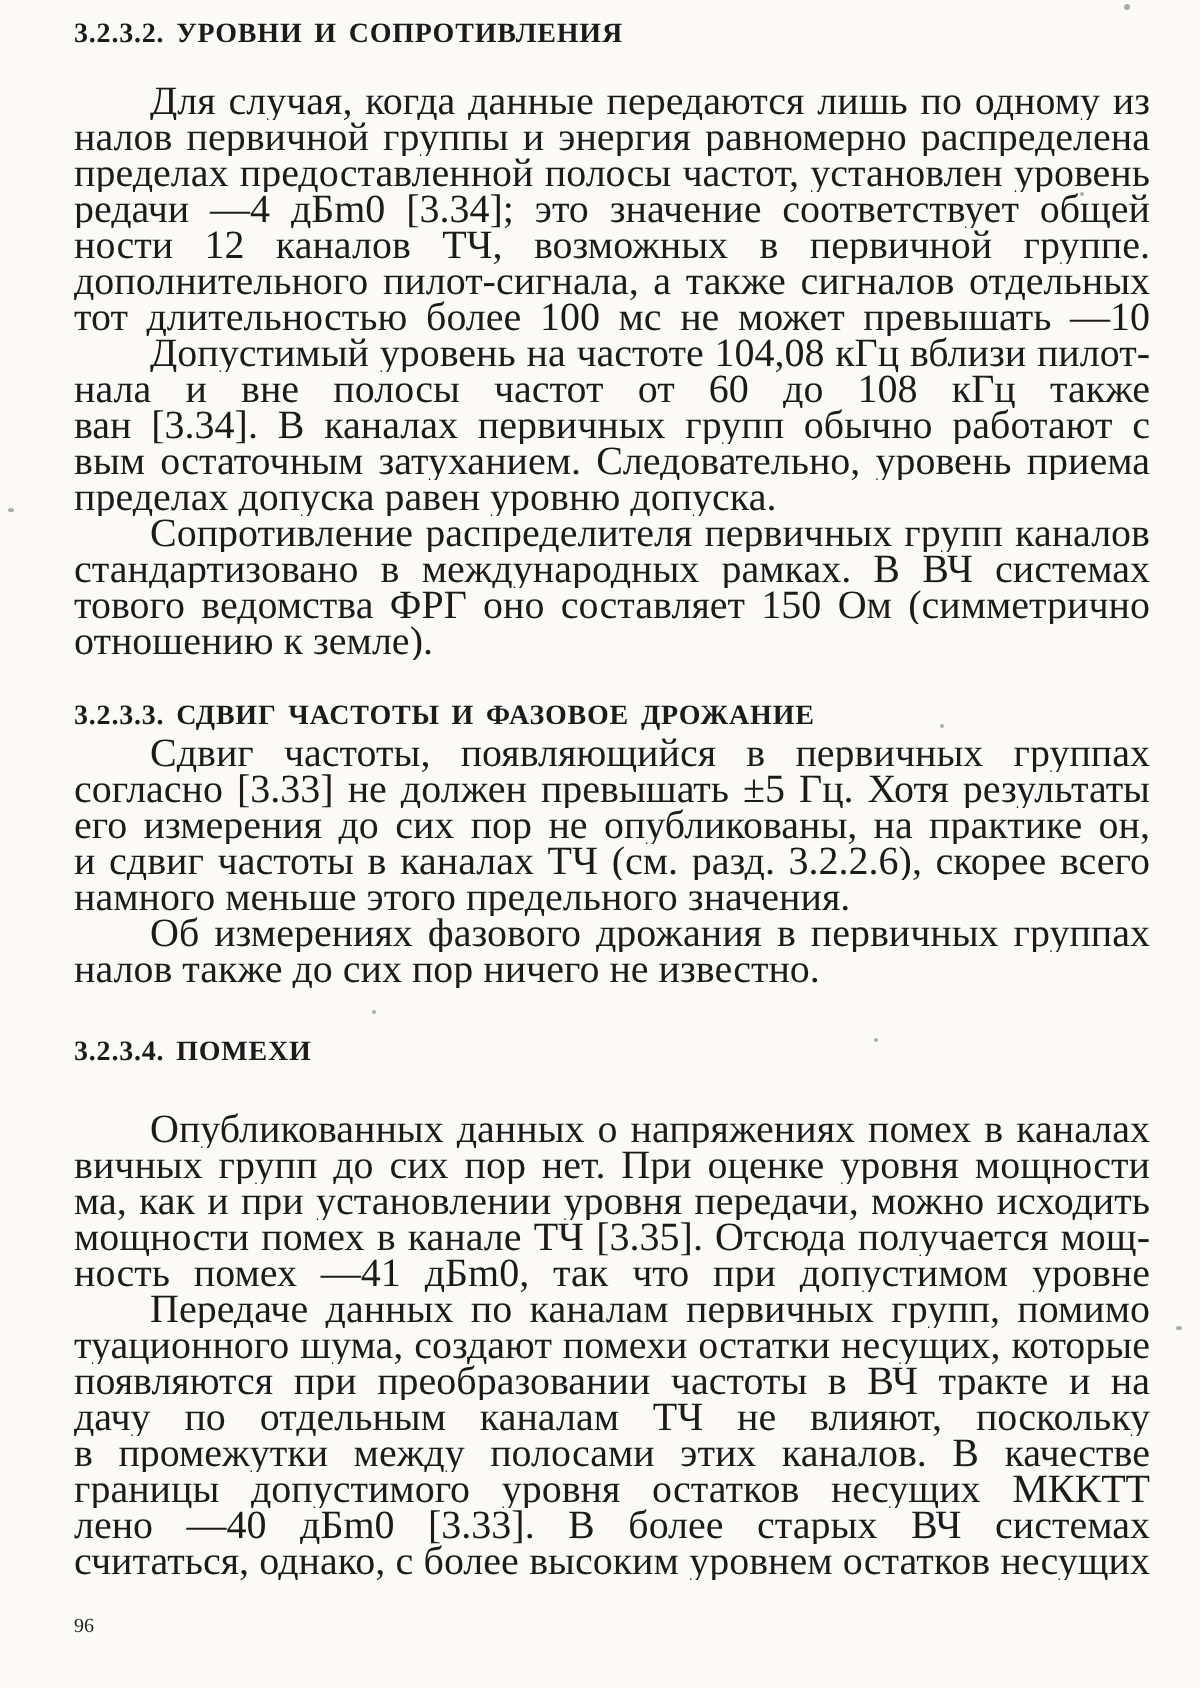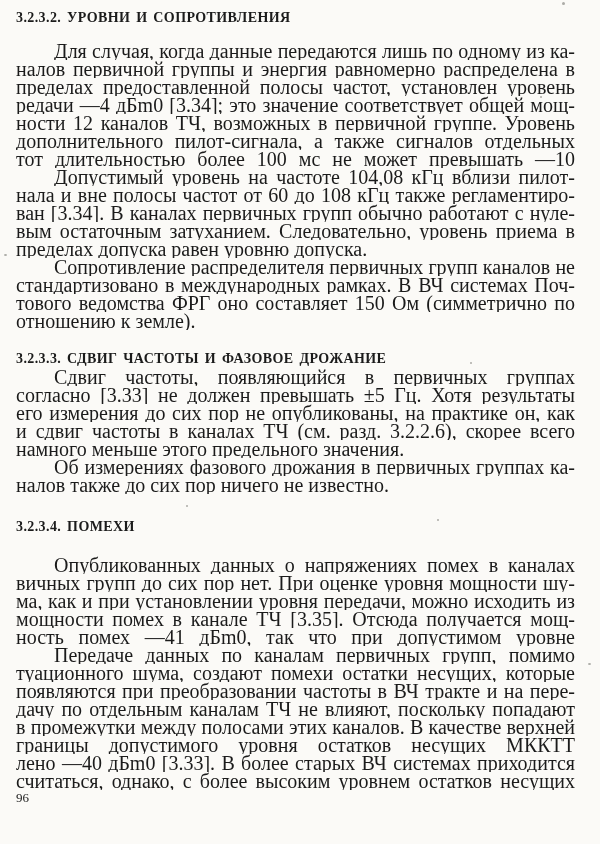--- a/index.html
+++ b/index.html
@@ -4,21 +4,21 @@
 <style>
   html, body { margin: 0; padding: 0; }
   body {
     width: 600px; height: 844px;
     background: #fbfaf7;
     color: #1b1b1b;
     font-family: "Liberation Serif", "DejaVu Serif", serif;
     position: relative;
     overflow: hidden;
   }
-  .page { padding: 9px 25px 0 16px; position: relative; }
+  .page { padding: 9px 25px 0 37px; position: relative; }
   .heading {
     font-size: 14px;
     font-weight: bold;
     letter-spacing: 0.4px;
     line-height: 18px;
     margin: 0;
     word-spacing: 2px;
   }
   .h1 { margin-bottom: 15px; }
   .h2 { margin-top: 20px; }
@@ -28,23 +28,23 @@
     font-size: 20px;
     line-height: 18px;
     height: 18px;
     text-align: justify;
     text-align-last: justify;
     overflow: hidden;
   }
   .line.first { text-indent: 38px; }
   .line.endline { text-align-last: left; }
   .page-number {
-    font-size: 13px;
+    font-size: 10px;
     line-height: 16px;
-    margin-top: 0;
+    margin-top: 16px;
   }
   .speck {
     position: absolute;
     background: #6b6b66;
     border-radius: 50%;
     opacity: 0.55;
   }
 </style>
 </head>
 <body>

